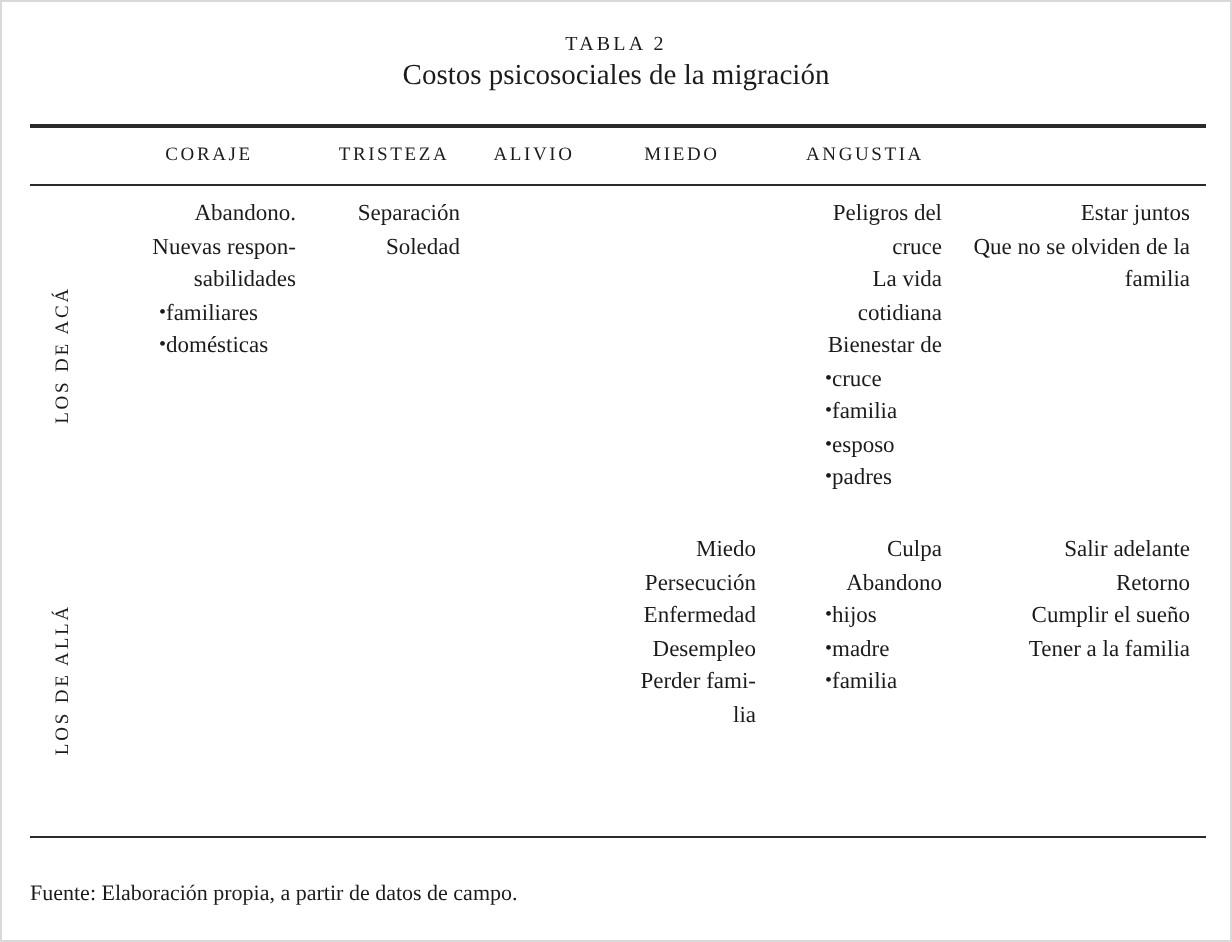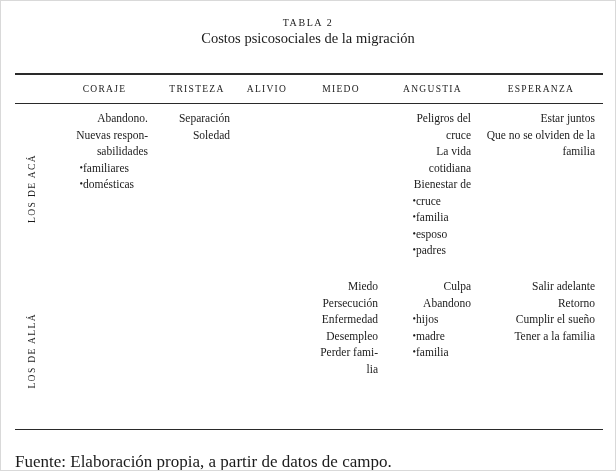--- a/index.html
+++ b/index.html
@@ -19,21 +19,21 @@
   .title-block { text-align: center; }
   .table-label {
     font-size: 10px;
     letter-spacing: 1.6px;
     margin-top: 6px;
   }
   .table-title {
     font-size: 14.5px;
     margin-top: 2px;
   }
-  .ctable { margin-top: 26px; width: 588px; }
+  .ctable { margin-top: 15px; width: 588px; }
   .row {
     display: grid;
     grid-template-columns: 38px 103px 82px 58px 90px 93px 124px;
   }
   .thead {
     border-top: 2px solid #2a2a2a;
     border-bottom: 1px solid #2a2a2a;
     height: 31px;
     align-items: center;
   }
@@ -72,21 +72,21 @@
     padding-left: 9px;
     align-items: flex-start;
   }
   .bullet .dot {
     width: 21px;
     flex: 0 0 21px;
     font-size: 10px;
     line-height: 16.5px;
   }
   .source {
-    font-size: 17px;
+    font-size: 11px;
     margin-top: 22px;
     text-align: left;
   }
 </style>
 </head>
 <body>
 
 <div class="page">
 
   <div class="title-block">
@@ -96,21 +96,20 @@
 
   <div class="ctable">
 
     <div class="row thead">
       <div class="rowlabel-col"></div>
       <div class="th">CORAJE</div>
       <div class="th">TRISTEZA</div>
       <div class="th">ALIVIO</div>
       <div class="th">MIEDO</div>
       <div class="th">ANGUSTIA</div>
-      <div class="th">ESPERANZA</div>
     </div>
 
     <div class="tbody">
 
       <div class="row trow-0">
         <div class="rowlabel-col">
           <span class="vertical">LOS DE ACÁ</span>
         </div>
         <div class="td">
             <div class="line">Abandono.</div>

